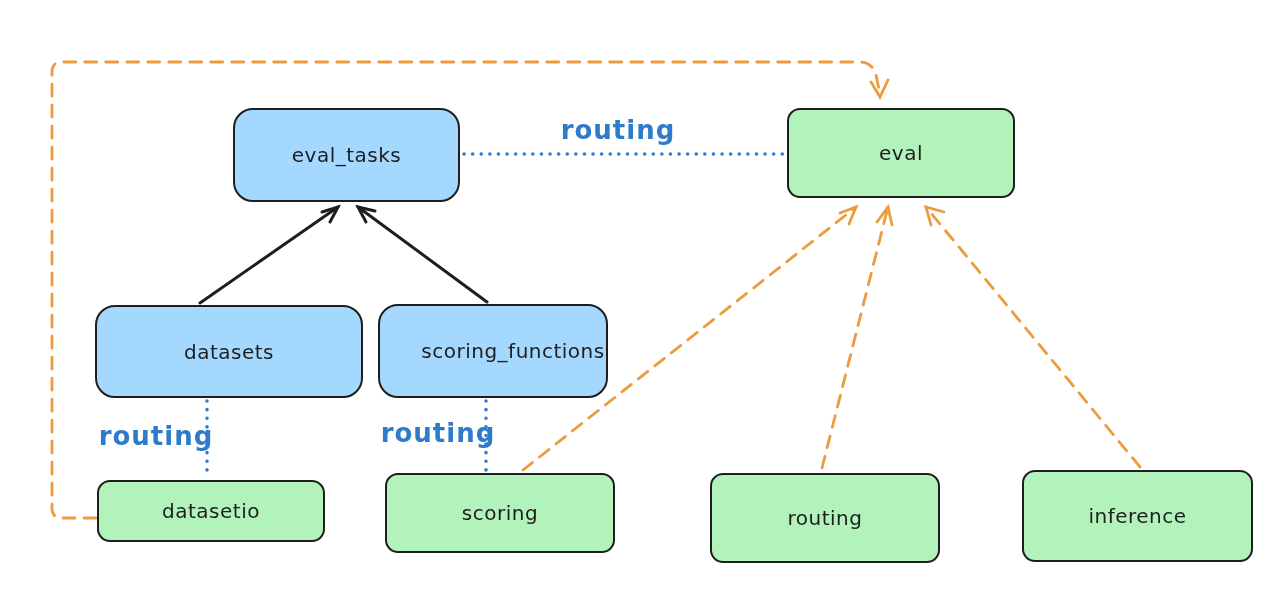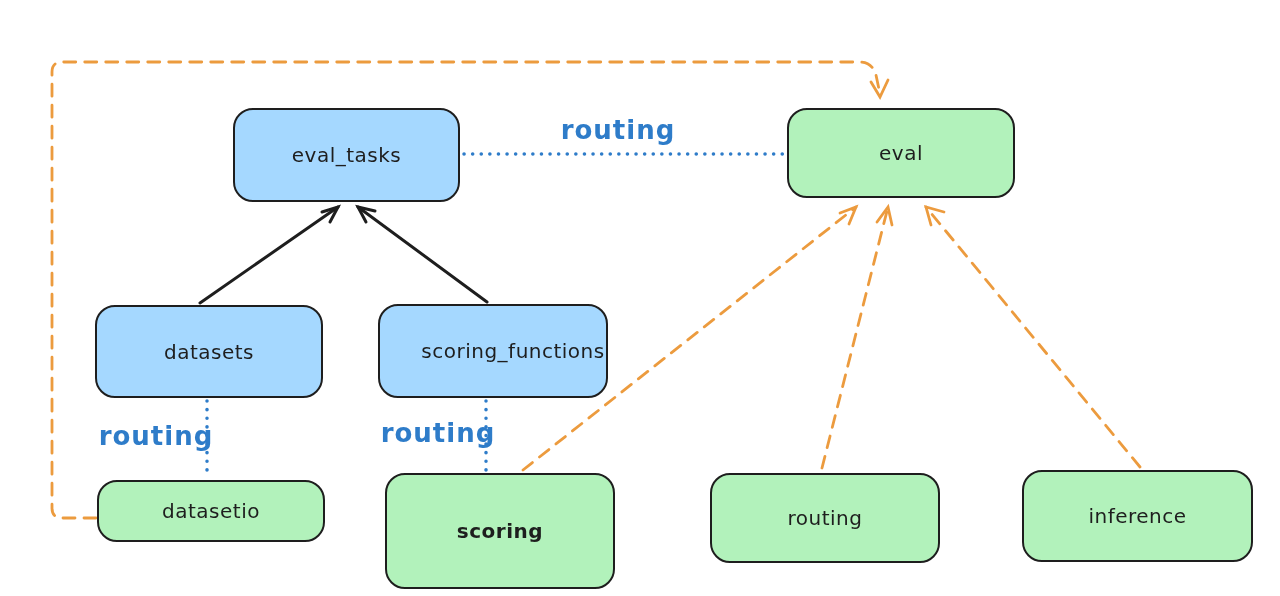--- a/index.html
+++ b/index.html
@@ -32,21 +32,21 @@
     border: 2.5px solid var(--stroke, #1e1e1e);
     border-radius: 20px;
     display: flex;
     align-items: center;
     justify-content: center;
     font-size: 20px;
     letter-spacing: 0.5px;
     color: var(--stroke, #1e1e1e);
   }
   .node.blue  { background: var(--blue-fill, #a5d8ff); }
-  .node.green { background: var(--green-fill, #b2f2bb); }
+  .node.green { background: var(--green-fill, #b2f2bb); border-radius: 13px; }
 
   .edge-label {
     position: absolute;
     z-index: 3;
     transform: translate(-50%, -50%);
     color: var(--routing-blue, #2e7cc9);
     font-size: 26px;
     font-weight: bold;
     letter-spacing: 1px;
     white-space: nowrap;
@@ -114,33 +114,33 @@
   </svg>
 
   <div class="node blue" style="left:233px; top:108px; width:227px; height:94px;">
     <span>eval_tasks</span>
   </div>
 
   <div class="node green" style="left:787px; top:108px; width:228px; height:90px;">
     <span>eval</span>
   </div>
 
-  <div class="node blue" style="left:95px; top:305px; width:228px; height:93px;text-align:right;">
+  <div class="node blue" style="left:95px; top:305px; width:268px; height:93px;text-align:right;">
     <span>datasets</span>
   </div>
 
   <div class="node blue" style="left:378px; top:304px; width:230px; height:94px;padding-left:40px;">
     <span>scoring_functions</span>
   </div>
 
   <div class="node green" style="left:97px; top:480px; width:228px; height:62px;">
     <span>datasetio</span>
   </div>
 
-  <div class="node green" style="left:385px; top:473px; width:230px; height:116px;font-weight:bold;">
+  <div class="node green" style="left:385px; top:473px; width:230px; height:80px;">
     <span>scoring</span>
   </div>
 
   <div class="node green" style="left:710px; top:473px; width:230px; height:90px;">
     <span>routing</span>
   </div>
 
   <div class="node green" style="left:1022px; top:470px; width:231px; height:92px;">
     <span>inference</span>
   </div>

